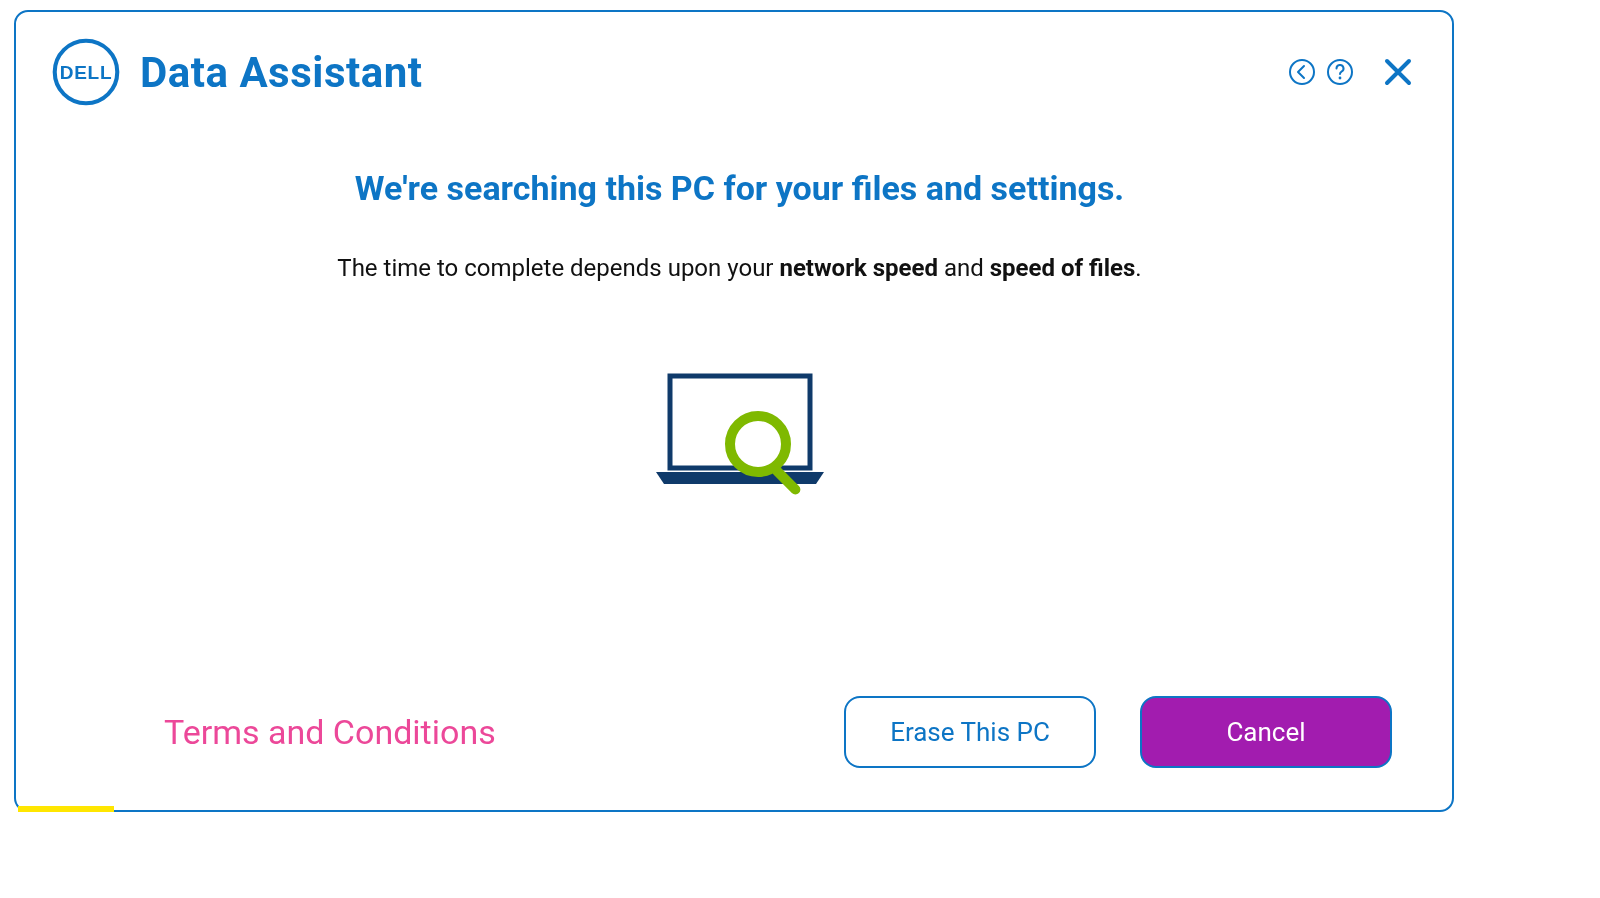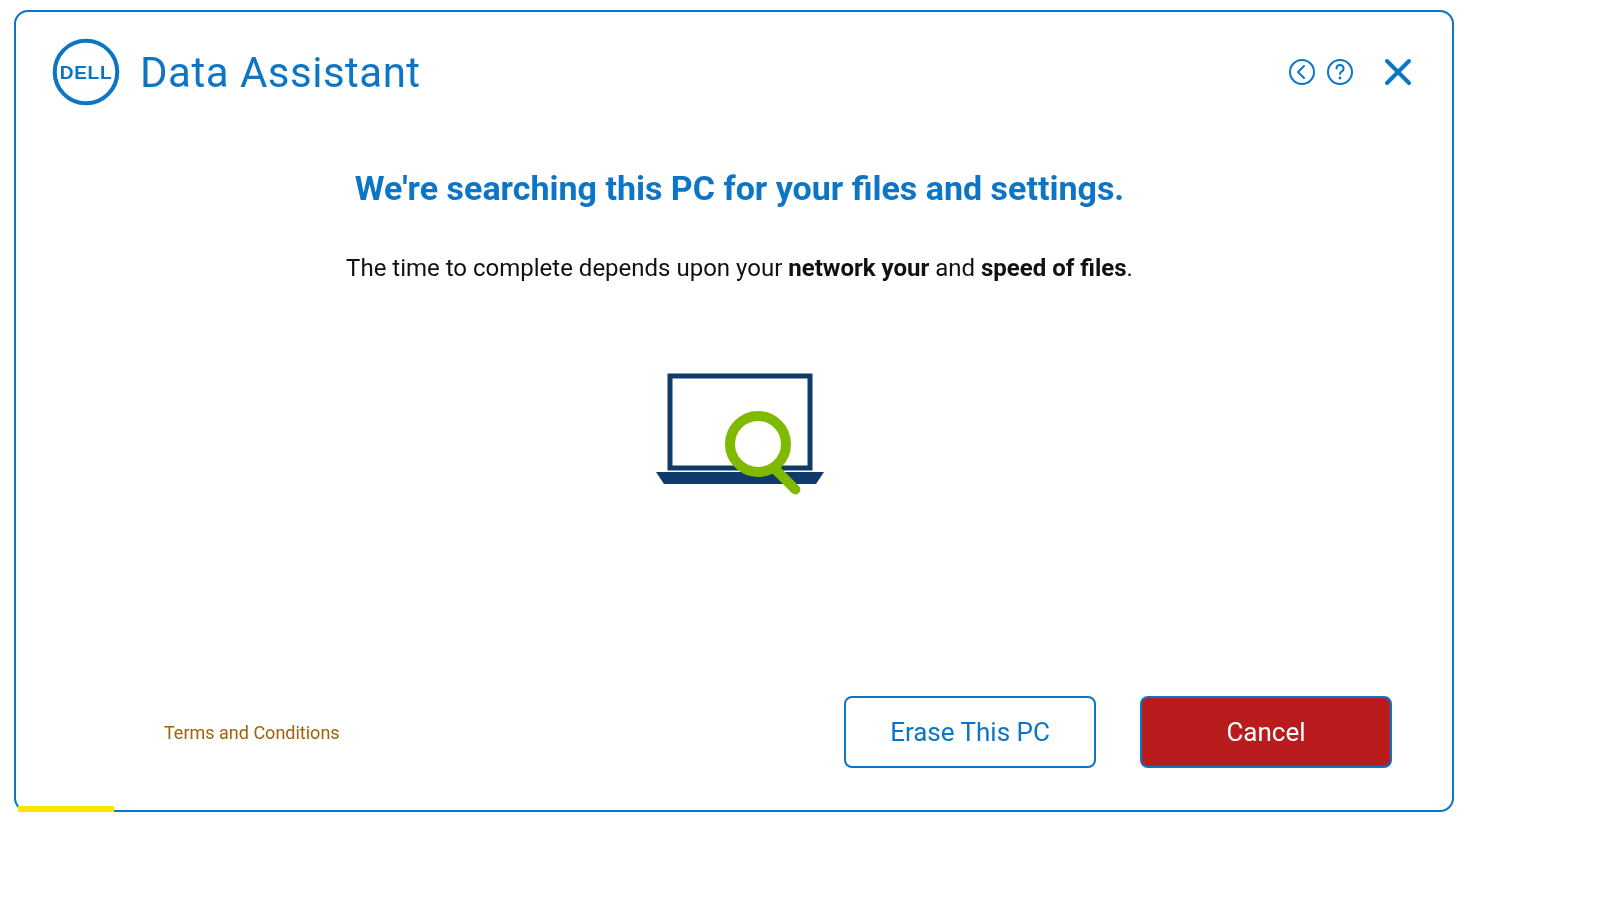--- a/index.html
+++ b/index.html
@@ -31,21 +31,21 @@
     align-items: center;
     gap: 20px;
   }
   .logo-circle {
     width: 68px;
     height: 68px;
     flex-shrink: 0;
   }
   .app-title {
     font-size: 42px;
-    font-weight: 400;
+    font-weight: 700;
     color: #0d75c5;
     letter-spacing: 0.5px;
   }
   .titlebar-spacer { flex: 1; }
   .titlebar-actions {
     display: flex;
     align-items: center;
     gap: 6px;
   }
   .circ-btn {
@@ -92,44 +92,44 @@
   .footer {
     position: absolute;
     left: 0;
     bottom: 42px;
     width: 100%;
     display: flex;
     align-items: center;
     padding: 0 60px 0 148px;
   }
   .terms-link {
-    font-size: 18px;
-    color: #a16207;
+    font-size: 34px;
+    color: #ec4899;
     cursor: pointer;
   }
   .footer-spacer { flex: 1; }
   .btn {
     height: 72px;
     min-width: 252px;
-    border-radius: 8px;
+    border-radius: 16px;
     font-size: 26px;
     display: flex;
     align-items: center;
     justify-content: center;
     cursor: pointer;
     margin-left: 44px;
   }
   .btn-outline {
     border: 2px solid #0d75c5;
     color: #0d75c5;
     background: #fff;
   }
   .btn-solid {
     border: 2px solid #0d75c5;
-    background: #b91c1c;
+    background: #a21caf;
     color: #fff;
     text-align: center;
   }
   .yellow-mark {
     position: absolute;
     left: 18px;
     top: 806px;
     width: 96px;
     height: 6px;
     background: #ffe600;
@@ -167,21 +167,21 @@
         <svg width="30" height="30" viewBox="0 0 30 30">
           <path d="M4 4 L26 26 M26 4 L4 26" stroke="#0d75c5" stroke-width="4" stroke-linecap="round"></path>
         </svg>
       </div>
     </div>
   </div>
 
   <div class="content">
     <div class="headline">We're searching this PC for your files and settings.</div>
     <div class="subtext">
-      <span>The time to complete depends upon your </span><b>network your</b><span> and </span><b>speed of files</b><span>.</span>
+      <span>The time to complete depends upon your </span><b>network speed</b><span> and </span><b>speed of files</b><span>.</span>
     </div>
 
     <svg class="illustration" viewBox="0 0 180 130">
 
       <rect x="20" y="4" width="140" height="92" fill="none" stroke="#0f3a6a" stroke-width="5"></rect>
 
       <path d="M6 100 L174 100 L166 112 L14 112 Z" fill="#0f3a6a"></path>
 
       <circle cx="108" cy="72" r="28" fill="#ffffff" stroke="#7fb900" stroke-width="10"></circle>
 

